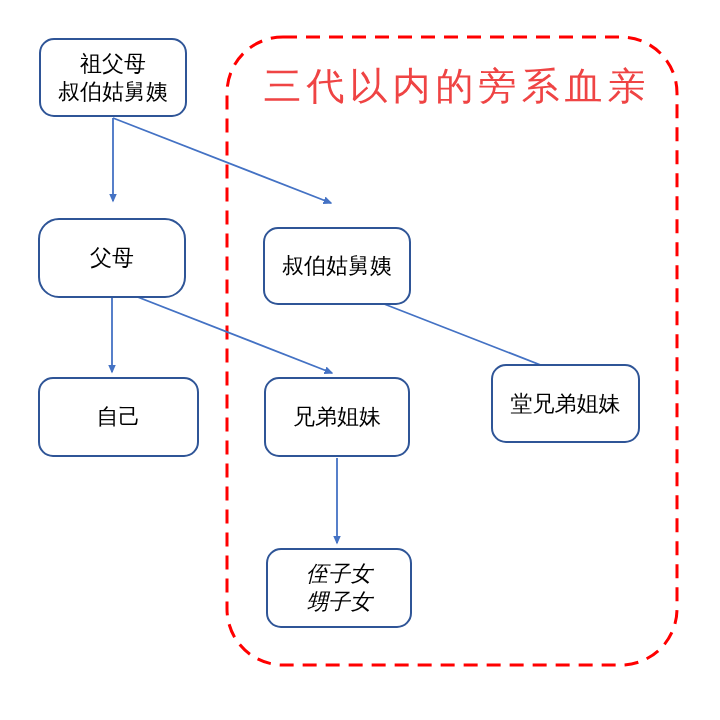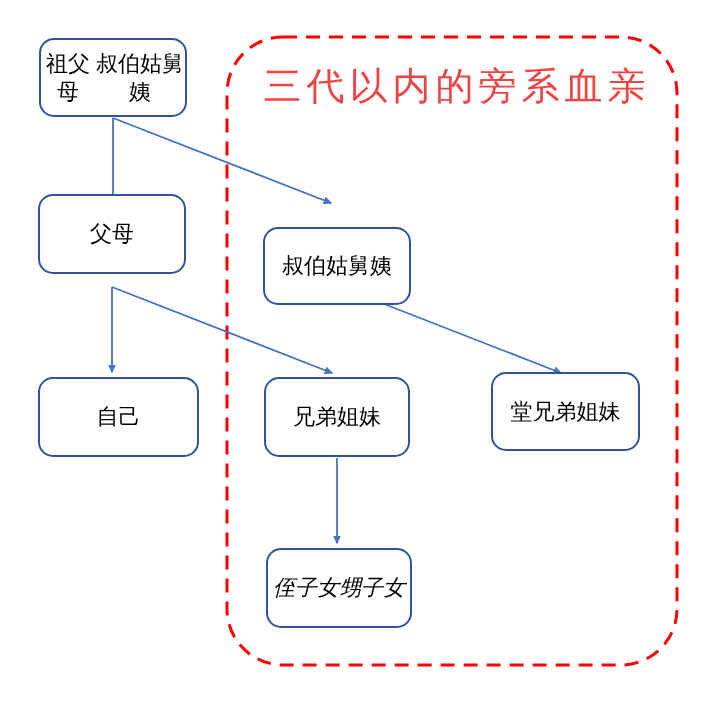--- a/index.html
+++ b/index.html
@@ -11,33 +11,34 @@
     overflow:hidden;
   }
   .layer{position:absolute;left:0;top:0;}
   .node{
     position:absolute;
     box-sizing:border-box;
     background:#ffffff;
     border:2.5px solid #2f5597;
     border-radius:15px;
     display:flex;
+    flex-direction:column;
     align-items:center;
     justify-content:center;
     color:#000000;
     font-size:22px;
     line-height:28px;
     text-align:center;
   }
   .node-grandparents{left:39px;top:38px;width:148px;height:79px;}
-  .node-parents{left:38px;top:194px;width:148px;height:80px;}
+  .node-parents{left:38px;top:218px;width:148px;height:80px;border-radius:21px;}
   .node-uncles{left:263px;top:207px;width:148px;height:78px;margin-top:20px;}
   .node-self{left:38px;top:377px;width:161px;height:80px;}
   .node-siblings{left:264px;top:377px;width:146px;height:80px;}
-  .node-cousins{left:491px;top:372px;width:149px;height:79px;}
+  .node-cousins{left:491px;top:364px;width:149px;height:79px;}
   .node-nephews{left:266px;top:548px;width:146px;height:80px;font-style:italic;}
   .boundary-title{
     position:absolute;
     left:237px;top:64px;width:440px;
     text-align:center;
     color:#ef4444;
     font-size:38px;
     line-height:44px;
     letter-spacing:5px;
     white-space:nowrap;

